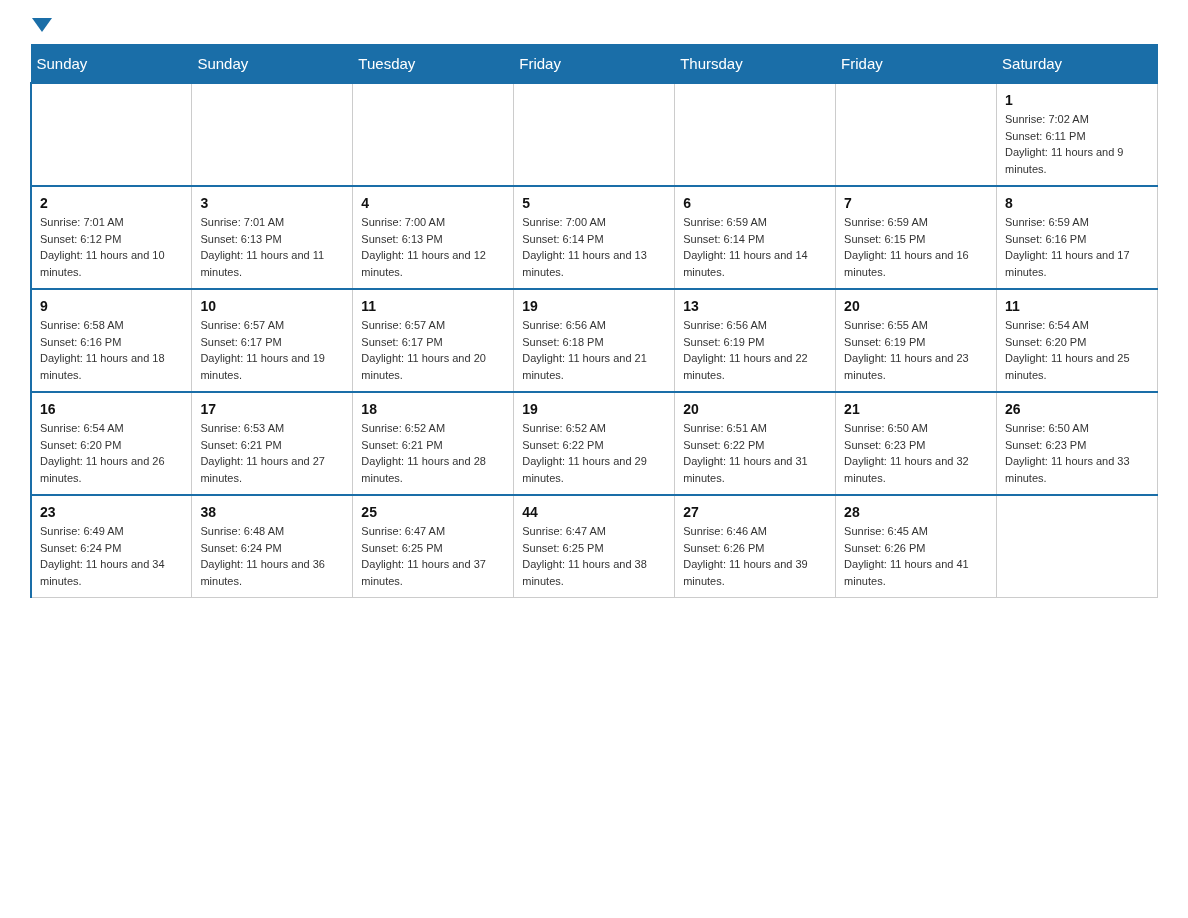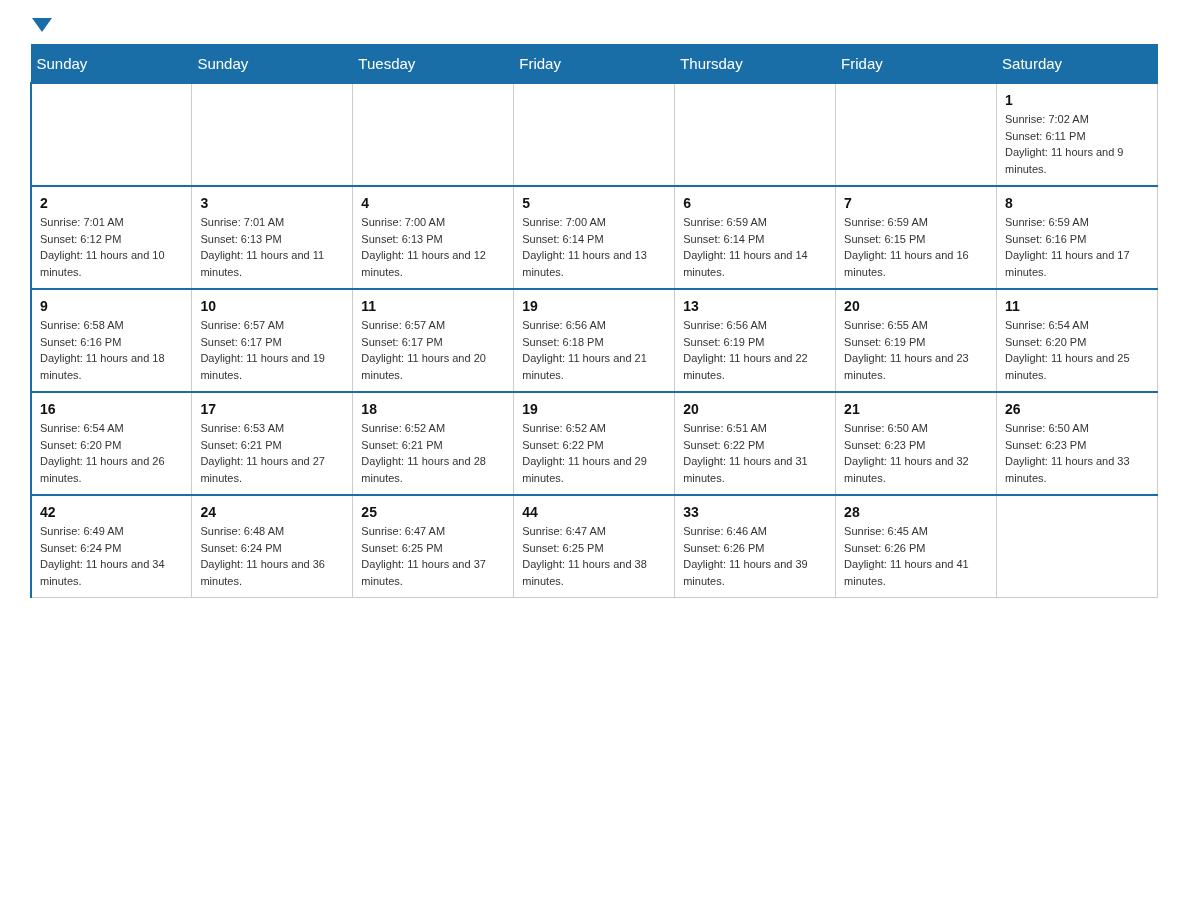--- a/index.html
+++ b/index.html
@@ -229,37 +229,37 @@
           <span class="day-number">21</span>
           <div class="day-info">Sunrise: 6:50 AM<br>Sunset: 6:23 PM<br>Daylight: 11 hours and 32 minutes.</div>
         </td>
         <td>
           <span class="day-number">26</span>
           <div class="day-info">Sunrise: 6:50 AM<br>Sunset: 6:23 PM<br>Daylight: 11 hours and 33 minutes.</div>
         </td>
       </tr>
       <tr>
         <td>
-          <span class="day-number">42</span>
+          <span class="day-number">23</span>
           <div class="day-info">Sunrise: 6:49 AM<br>Sunset: 6:24 PM<br>Daylight: 11 hours and 34 minutes.</div>
         </td>
         <td>
-          <span class="day-number">24</span>
+          <span class="day-number">38</span>
           <div class="day-info">Sunrise: 6:48 AM<br>Sunset: 6:24 PM<br>Daylight: 11 hours and 36 minutes.</div>
         </td>
         <td>
           <span class="day-number">25</span>
           <div class="day-info">Sunrise: 6:47 AM<br>Sunset: 6:25 PM<br>Daylight: 11 hours and 37 minutes.</div>
         </td>
         <td>
           <span class="day-number">44</span>
           <div class="day-info">Sunrise: 6:47 AM<br>Sunset: 6:25 PM<br>Daylight: 11 hours and 38 minutes.</div>
         </td>
         <td>
-          <span class="day-number">33</span>
+          <span class="day-number">27</span>
           <div class="day-info">Sunrise: 6:46 AM<br>Sunset: 6:26 PM<br>Daylight: 11 hours and 39 minutes.</div>
         </td>
         <td>
           <span class="day-number">28</span>
           <div class="day-info">Sunrise: 6:45 AM<br>Sunset: 6:26 PM<br>Daylight: 11 hours and 41 minutes.</div>
         </td>
         <td class="empty-cell"></td>
       </tr>
     </tbody>
 </table>

